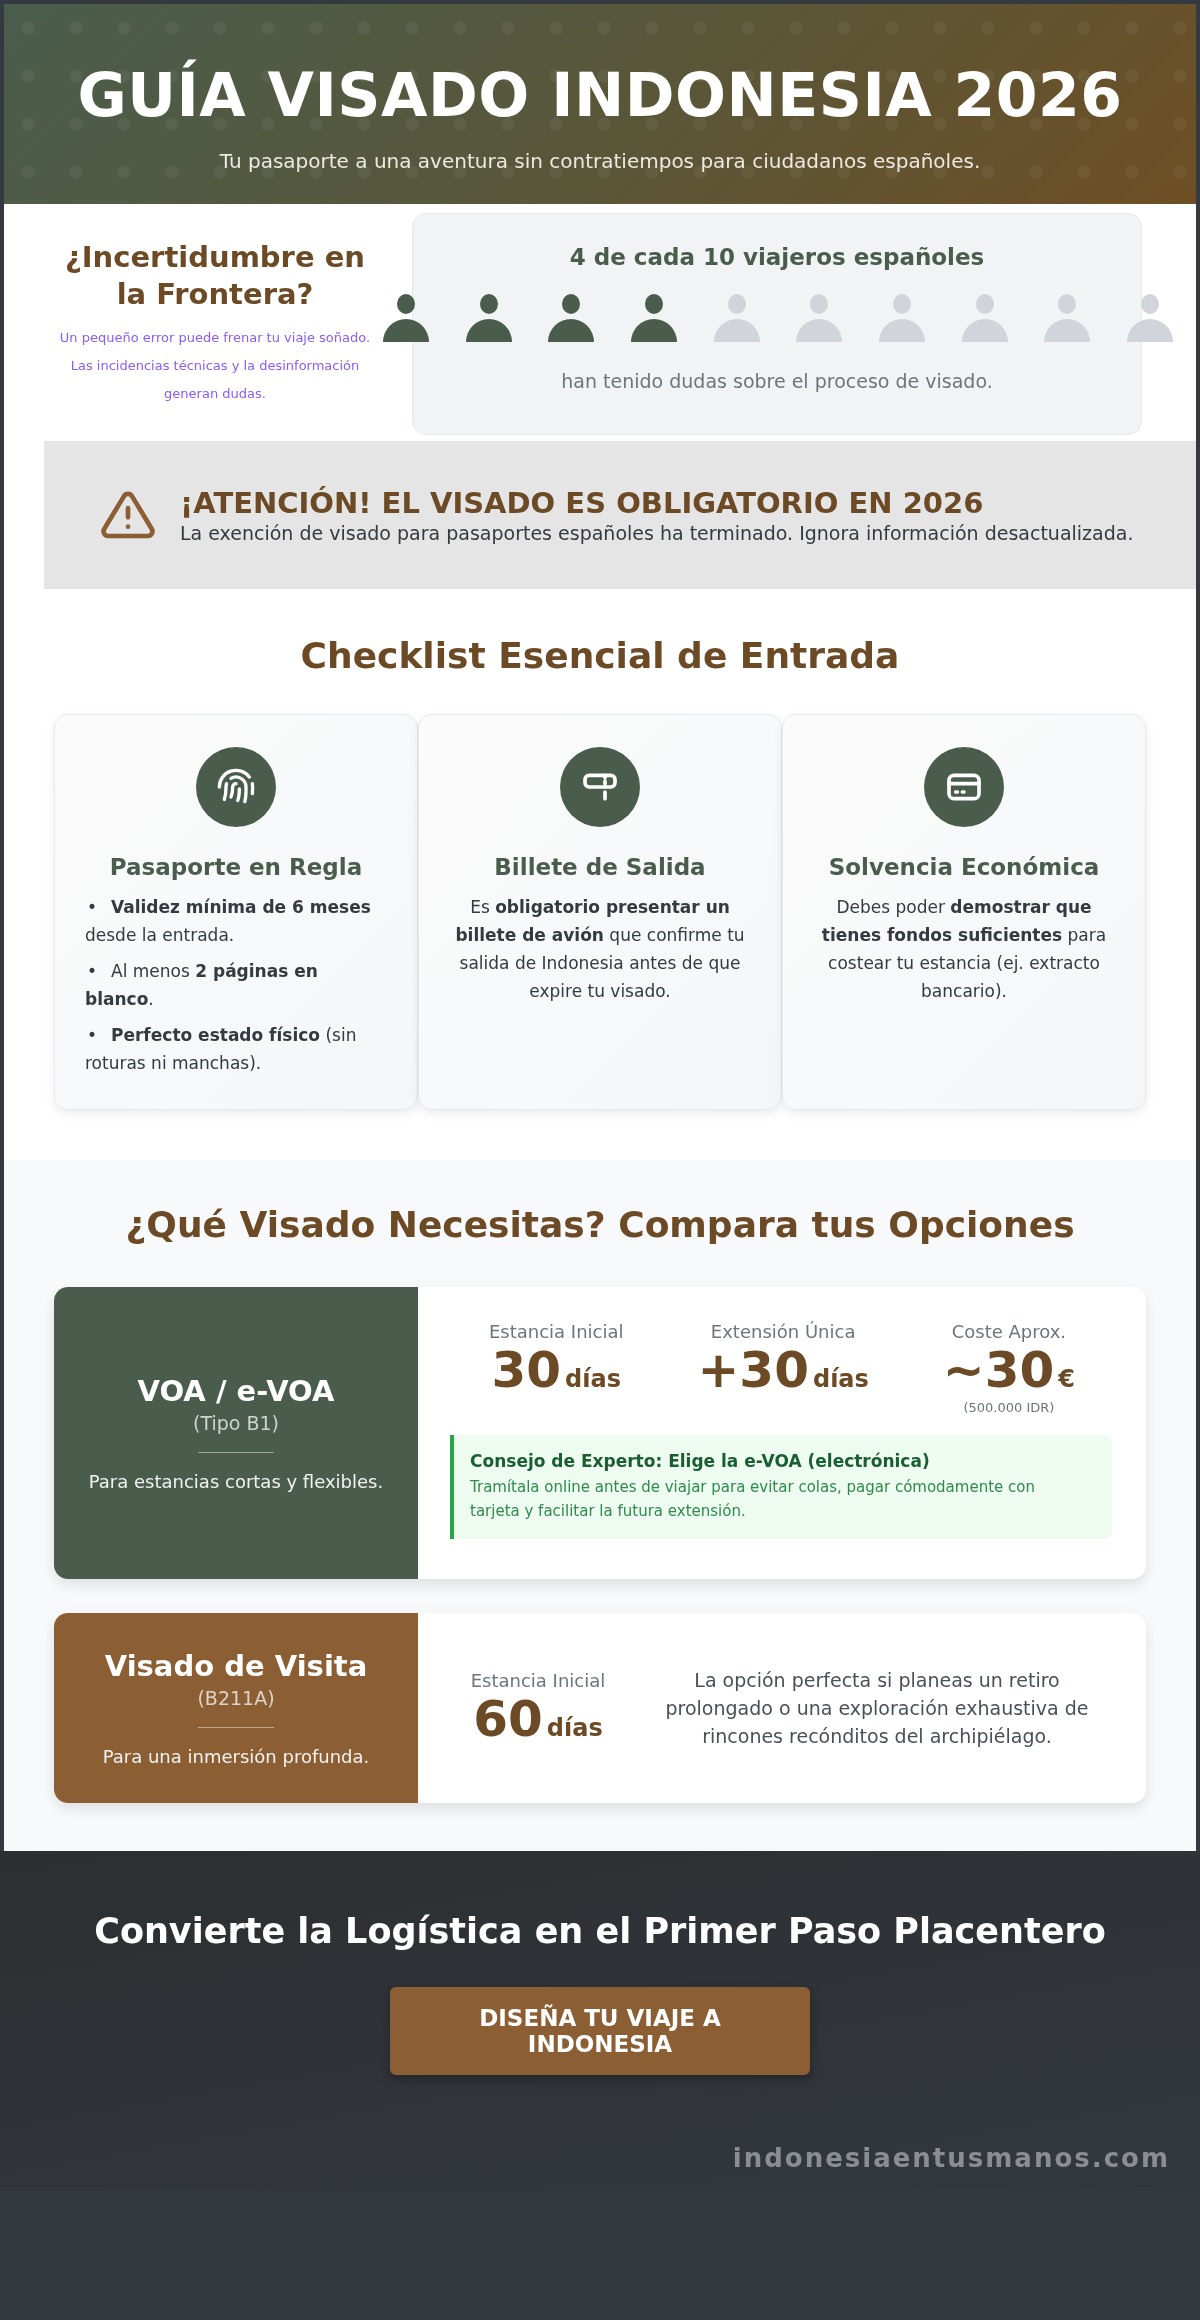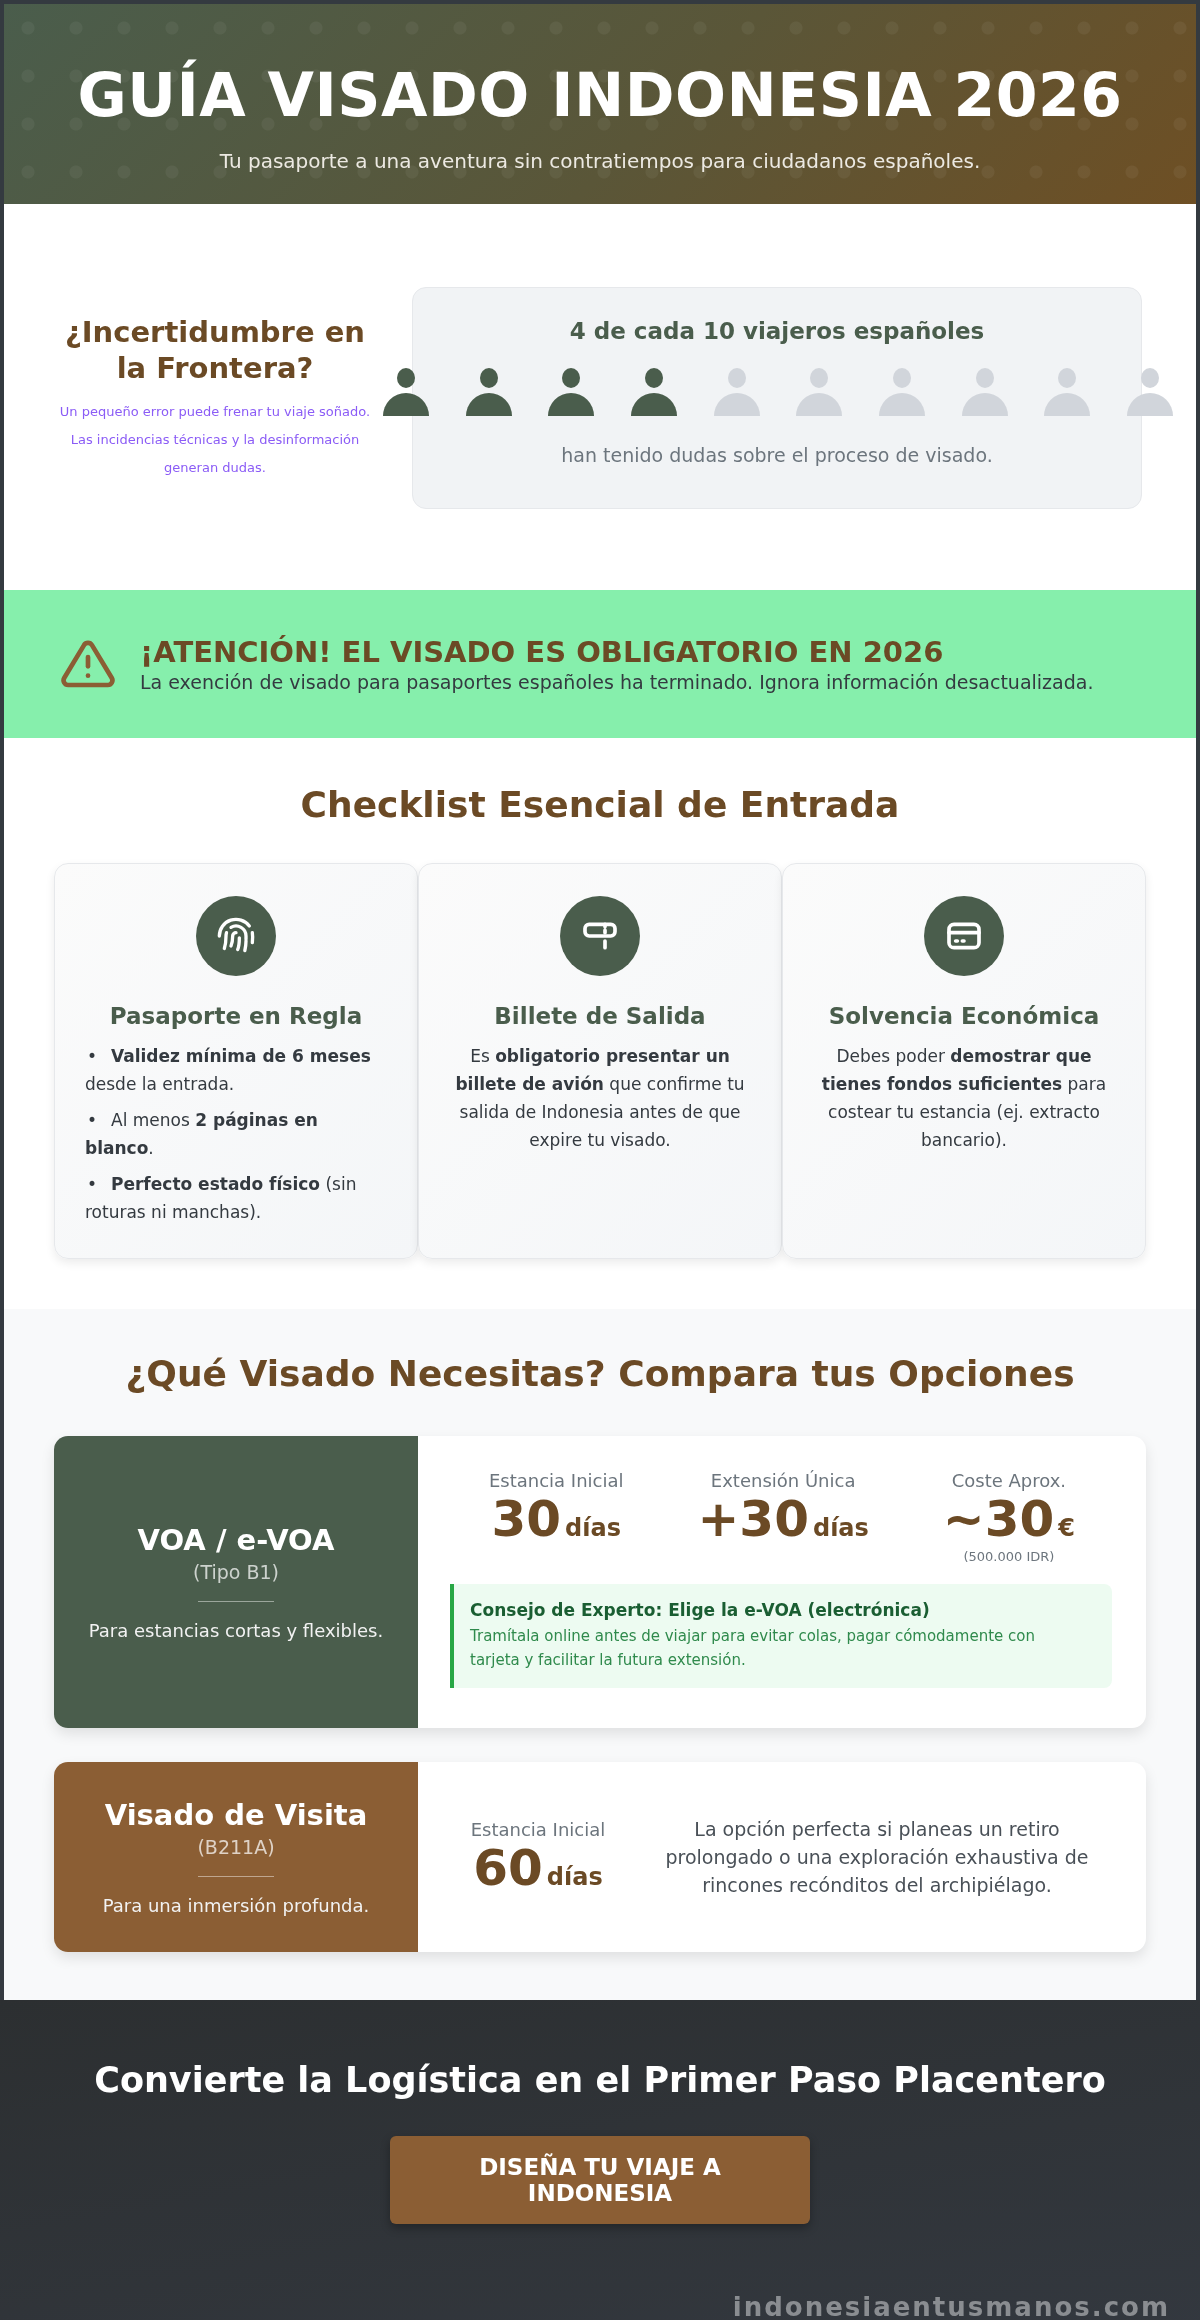--- a/index.html
+++ b/index.html
@@ -12,39 +12,39 @@
     height: 200px;
     background:
       radial-gradient(circle, rgba(255,255,255,0.05) 6px, transparent 7px) 0 0 / 48px 48px,
       linear-gradient(135deg, #4a5d4c 0%, #5a5638 55%, #6e4f24 100%);
     text-align: center; color: #fff; padding-top: 60px;
   }
   .hero h1 { font-family: "DejaVu Sans", sans-serif; font-weight: bold; font-size: 60px; letter-spacing: 0.5px; line-height: 1.05; }
   .hero p { font-size: 20px; color: #ece9e2; margin-top: 22px; }
 
   
-  .uncert { display: flex; align-items: center; padding: 50px 52px 48px 52px; height: 386px; }
+  .uncert { display: flex; align-items: center; padding: 50px 52px 48px 52px; height: 237px; }
   .uncert-left { width: 330px; text-align: center; padding-right: 12px; }
   .uncert-left h2 { color: #6b4a25; font-size: 29px; font-weight: bold; line-height: 1.25; }
   .uncert-left p { font-size: 13px; line-height: 28px; margin-top: 12px; color: #8b5cf6; }
   .stat-card {
     margin-left: 26px; width: 730px; height: 222px; background: #f1f3f5; border: 1px solid #e6e8eb;
     border-radius: 14px; text-align: center; padding-top: 30px; position: relative;
   }
   .stat-card h3 { color: #4a5d4c; font-size: 23px; font-weight: bold; }
   .people { display: flex; justify-content: space-between; width: 790px; margin-left: -30px; margin-top: 24px; }
   .person { width: 46px; height: 50px; display: flex; flex-direction: column; align-items: center; }
   .person .head { width: 18px; height: 20px; border-radius: 50%; }
   .person .body { width: 46px; height: 23px; border-radius: 23px 23px 0 0; margin-top: 5px; }
   .person.on .head, .person.on .body { background: #4a5d4c; }
   .person.off .head, .person.off .body { background: #d1d5db; }
   .stat-card p { margin-top: 26px; font-size: 19px; color: #6c757d; }
 
   
-  .warn { background: #86efac; height: 148px; display: flex; align-items: center; padding-left: 54px; }
+  .warn { background: #e5e5e5; height: 148px; display: flex; align-items: center; padding-left: 54px; margin-left: 40px; }
   .warn-icon { width: 60px; height: 56px; margin-right: 22px; }
   .warn h2 { color: #6b4a25; font-size: 29px; font-weight: bold; }
   .warn p { font-size: 19px; color: #343a40; margin-top: 2px; }
 
   
   .checklist { padding: 46px 50px 50px 50px; }
   .sec-title { text-align: center; color: #6b4a25; font-size: 36px; font-weight: bold; }
   .cards { display: flex; justify-content: space-between; margin-top: 38px; }
   .card {
     width: 380px; height: 396px; border: 1px solid #e6e8eb; border-radius: 14px;

